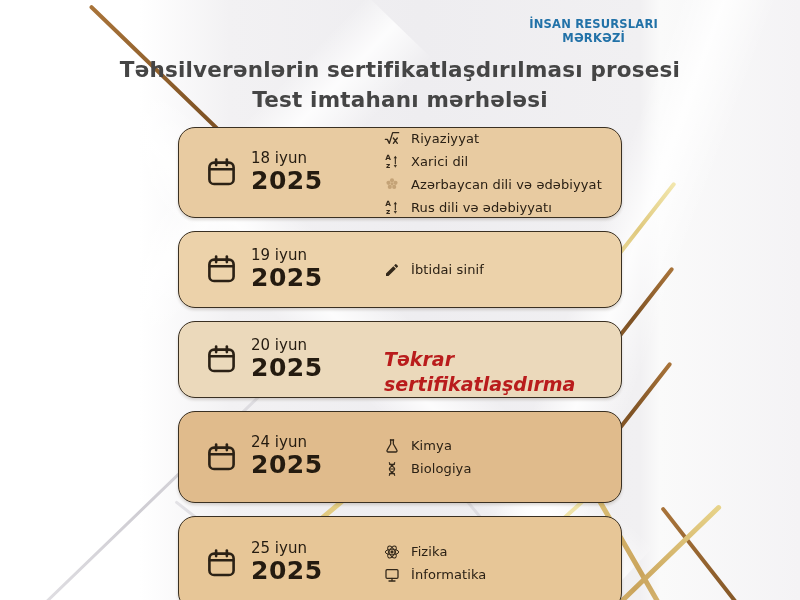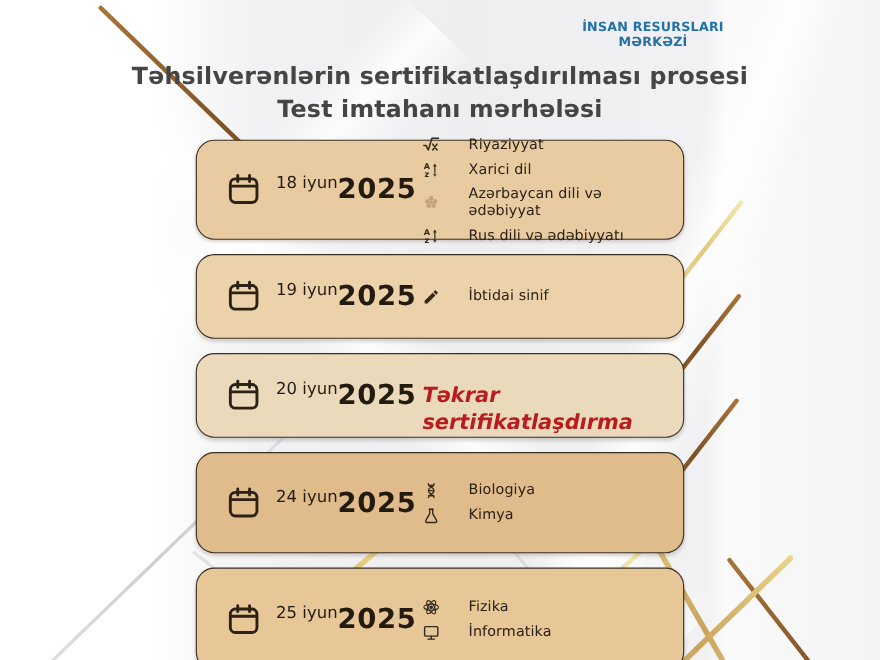--- a/index.html
+++ b/index.html
@@ -45,29 +45,29 @@
   .card:nth-child(1){height:91px;}
   .card:nth-child(4){height:92px;}
   .card:nth-child(5){height:94px;}
 
   .card-date{
     position:absolute;left:26px;top:0;bottom:0;
     display:flex;align-items:center;gap:13px;color:#241b10;
   }
   .cal{width:33px;height:33px;color:#2b2115;}
   .cal svg{width:100%;height:100%;display:block;}
-  .date-text{display:flex;flex-direction:row;line-height:1.15;}
+  .date-text{display:flex;flex-direction:column;line-height:1.15;}
   .date-day{font-size:15px;font-weight:500;}
   .date-year{font-size:25px;font-weight:bold;letter-spacing:.5px;}
 
   .card-right{
     position:absolute;left:205px;right:10px;top:0;bottom:0;
     display:flex;flex-direction:column;justify-content:center;gap:7px;
   }
-  .item{display:flex;align-items:center;gap:26px;color:#2b2115;}
+  .item{display:flex;align-items:center;gap:11px;color:#2b2115;}
   .item .icon{width:16px;height:16px;flex:0 0 16px;color:#33281a;}
   .item .icon svg{width:100%;height:100%;display:block;}
   .item .icon.muted{color:#c4a377;}
   .item-label{font-size:13px;letter-spacing:.1px;}
 
   .note{
     font-style:italic;font-weight:bold;font-size:19px;line-height:1.3;
     color:#b91c1c;max-width:215px;margin-top:24px;
   }
 </style>
@@ -225,39 +225,39 @@
             </svg>
           </span>
       <span class="date-text">
         <span class="date-day">24 iyun</span>
         <span class="date-year">2025</span>
       </span>
     </div>
     <div class="card-right">
           <div class="item">
             <span class="icon">
+              <svg viewBox="0 0 24 24" fill="none" stroke="currentColor" stroke-width="1.9" stroke-linecap="round" stroke-linejoin="round">
+                <path d="M9.5 3h5"></path>
+                <path d="M10 3v6l-5.3 9.1A1.9 1.9 0 0 0 6.4 21h11.2a1.9 1.9 0 0 0 1.7-2.9L14 9V3"></path>
+              </svg>
+            </span>
+            <span class="item-label">Kimya</span>
+          </div>
+          <div class="item">
+            <span class="icon">
               <svg viewBox="0 0 24 24" fill="none" stroke="currentColor" stroke-width="1.8" stroke-linecap="round">
                 <path d="M8 2.5c0 4.5 8 4.5 8 9.5s-8 5-8 9.5"></path>
                 <path d="M16 2.5c0 4.5-8 4.5-8 9.5s8 5 8 9.5"></path>
                 <line x1="8.5" y1="5" x2="15.5" y2="5"></line>
                 <line x1="9" y1="12" x2="15" y2="12"></line>
                 <line x1="8.5" y1="19" x2="15.5" y2="19"></line>
               </svg>
             </span>
             <span class="item-label">Biologiya</span>
           </div>
-          <div class="item">
-            <span class="icon">
-              <svg viewBox="0 0 24 24" fill="none" stroke="currentColor" stroke-width="1.9" stroke-linecap="round" stroke-linejoin="round">
-                <path d="M9.5 3h5"></path>
-                <path d="M10 3v6l-5.3 9.1A1.9 1.9 0 0 0 6.4 21h11.2a1.9 1.9 0 0 0 1.7-2.9L14 9V3"></path>
-              </svg>
-            </span>
-            <span class="item-label">Kimya</span>
-          </div>
         </div>
   </div>
       <div class="card" style="background: rgb(231, 198, 151);">
     <div class="card-date">
       <span class="cal">
             <svg viewBox="0 0 24 24" fill="none" stroke="currentColor" stroke-width="1.9" stroke-linecap="round">
               <rect x="3.2" y="4.8" width="17.6" height="15.6" rx="3.4"></rect>
               <line x1="3.6" y1="9.6" x2="20.4" y2="9.6"></line>
               <line x1="8.1" y1="2.6" x2="8.1" y2="6.6"></line>
               <line x1="15.9" y1="2.6" x2="15.9" y2="6.6"></line>

